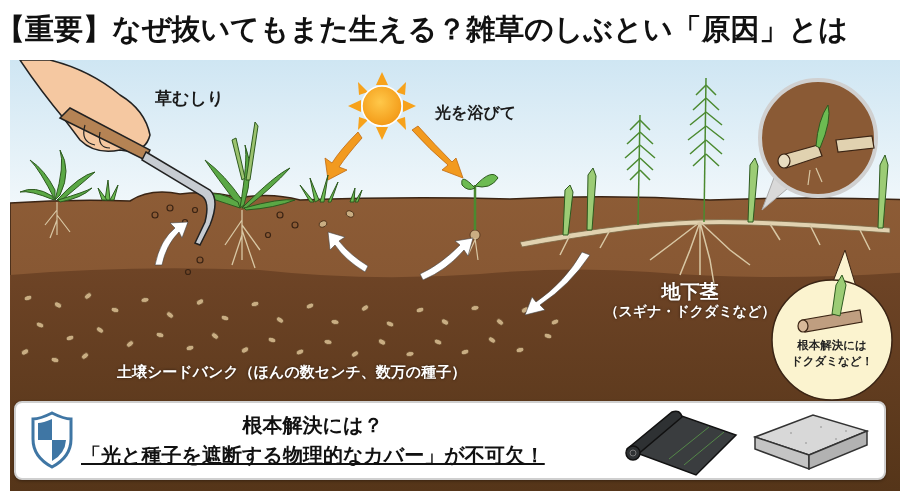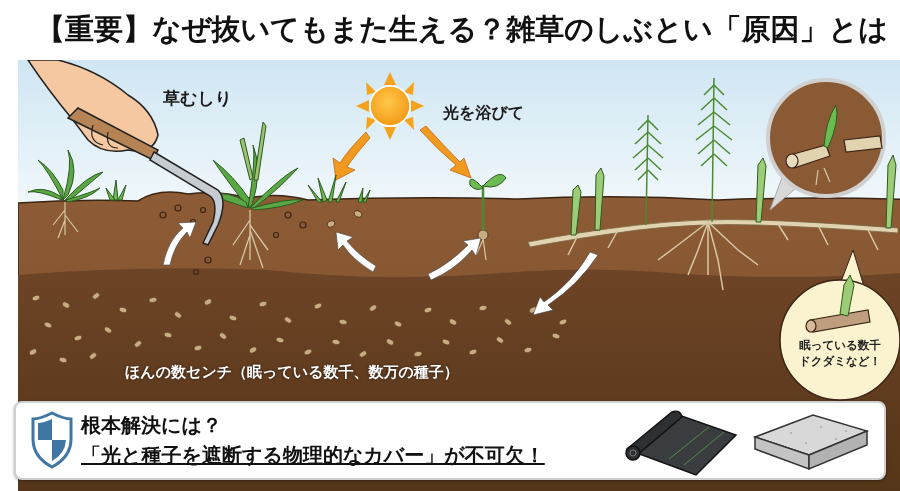--- a/index.html
+++ b/index.html
@@ -1,43 +1,43 @@
 <!DOCTYPE html>
 <html><head>
 <meta charset="utf-8">
 <style>
   * { box-sizing: border-box; margin: 0; padding: 0; }
   html, body { width: 900px; height: 491px; overflow: hidden; background: #ffffff; }
   body { position: relative; font-family: "DejaVu Sans", "Liberation Sans", sans-serif; }
   .title-bar {
-    position: absolute; left: 0; top: 0; width: 900px; height: 60px;
+    position: absolute; left: 0; top: 0; width: 820px; height: 60px;
     background: #ffffff; display: flex; align-items: center; justify-content: center; padding-left: 24px;
   }
   .title-bar h1 {
     font-size: 29px; font-weight: bold; color: #111; letter-spacing: 0px; white-space: nowrap;
   }
-  .scene { position: absolute; left: 18px; top: 60px; width: 828px; height: 431px; }
+  .scene { position: absolute; left: 10px; top: 60px; width: 828px; height: 431px; }
   .scene svg { position: absolute; left: 0; top: 0; }
   .label { position: absolute; font-weight: bold; white-space: nowrap; line-height: 1.2; }
   .label.dark { color: #1a1a1a; }
   .label.light { color: #ffffff; text-shadow: 0 0 3px rgba(0,0,0,0.6); }
   .lbl-weeding { left: 145px; top: 28px; font-size: 17px; }
   .lbl-light { left: 425px; top: 42px; font-size: 16px; line-height: 21px; }
   .lbl-rhizome { left: 610px; top: 220px; font-size: 19px; text-align: center; width: 140px; }
   .lbl-rhizome .sub { font-size: 14px; display: block; margin-left: -30px; width: 200px; }
   .lbl-seedbank { left: 107px; top: 303px; font-size: 15px; }
   .lbl-bubble { left: 772px; top: 277px; font-size: 11.5px; text-align: center; width: 100px; line-height: 16px; color: #222; }
   .bottom-card {
     position: absolute; left: 14px; top: 401px; width: 872px; height: 79px;
     background: #ffffff; border-radius: 8px; border: 2px solid #cfcfcf;
     box-shadow: 0 1px 3px rgba(0,0,0,0.35);
   }
   .bottom-card .shield { position: absolute; left: 14px; top: 8px; }
   .bottom-card .text { position: absolute; left: 65px; top: 7px; }
-  .bottom-card .line1 { font-size: 20px; font-weight: bold; color: #111; line-height: 30px; }
+  .bottom-card .line1 { font-size: 20px; font-weight: bold; color: #111; line-height: 30px; text-align: center; }
   .bottom-card .line2 { font-size: 20px; font-weight: bold; color: #111; line-height: 30px; text-decoration: underline; }
   .bottom-card .mat { position: absolute; left: 608px; top: 4px; }
   .bottom-card .slab { position: absolute; left: 735px; top: 6px; }
 </style>
 </head>
 <body>
 
 <div class="title-bar">
   <h1>【重要】なぜ抜いてもまた生える？雑草のしぶとい「原因」とは</h1>
 </div>
@@ -252,23 +252,27 @@
         <ellipse cx="793" cy="266" rx="5" ry="6" fill="#d8b999" stroke="#3a2414" stroke-width="1.2"></ellipse>
         <path d="M822 254 L826 225 L832 215 L836 225 L830 256 Z" fill="#9ccc75" stroke="#2d5a1f" stroke-width="1"></path>
       </g>
     </g>
   </svg>
 
   <div class="label dark lbl-weeding">草むしり</div>
   <div class="label dark lbl-light">
     <div>光を浴びて</div>
   </div>
-  <div class="label light lbl-seedbank">ほんの数センチ（眠っている数千、数万の種子）</div>
+  <div class="label light lbl-rhizome">
+    <span>地下茎</span>
+    <span class="sub">（スギナ・ドクダミなど）</span>
+  </div>
+  <div class="label light lbl-seedbank">土壌シードバンク（ほんの数センチ、数万の種子）</div>
   <div class="label lbl-bubble">
-    <div>眠っている数千</div>
+    <div>根本解決には</div>
     <div>ドクダミなど！</div>
   </div>
 </div>
 
 <div class="bottom-card">
   <svg class="shield" width="44" height="58" viewBox="0 0 44 58">
     <path d="M22 2 Q10 8 3 8 L3 28 Q3 46 22 56 Q41 46 41 28 L41 8 Q34 8 22 2 Z" fill="#ffffff" stroke="#3f76a4" stroke-width="3"></path>
     <path d="M22 8 Q13 12 8 12 L8 29 L22 29 Z" fill="#3f76a4"></path>
     <path d="M22 29 L36 29 Q35 43 22 50 Z" fill="#3f76a4"></path>
   </svg>

